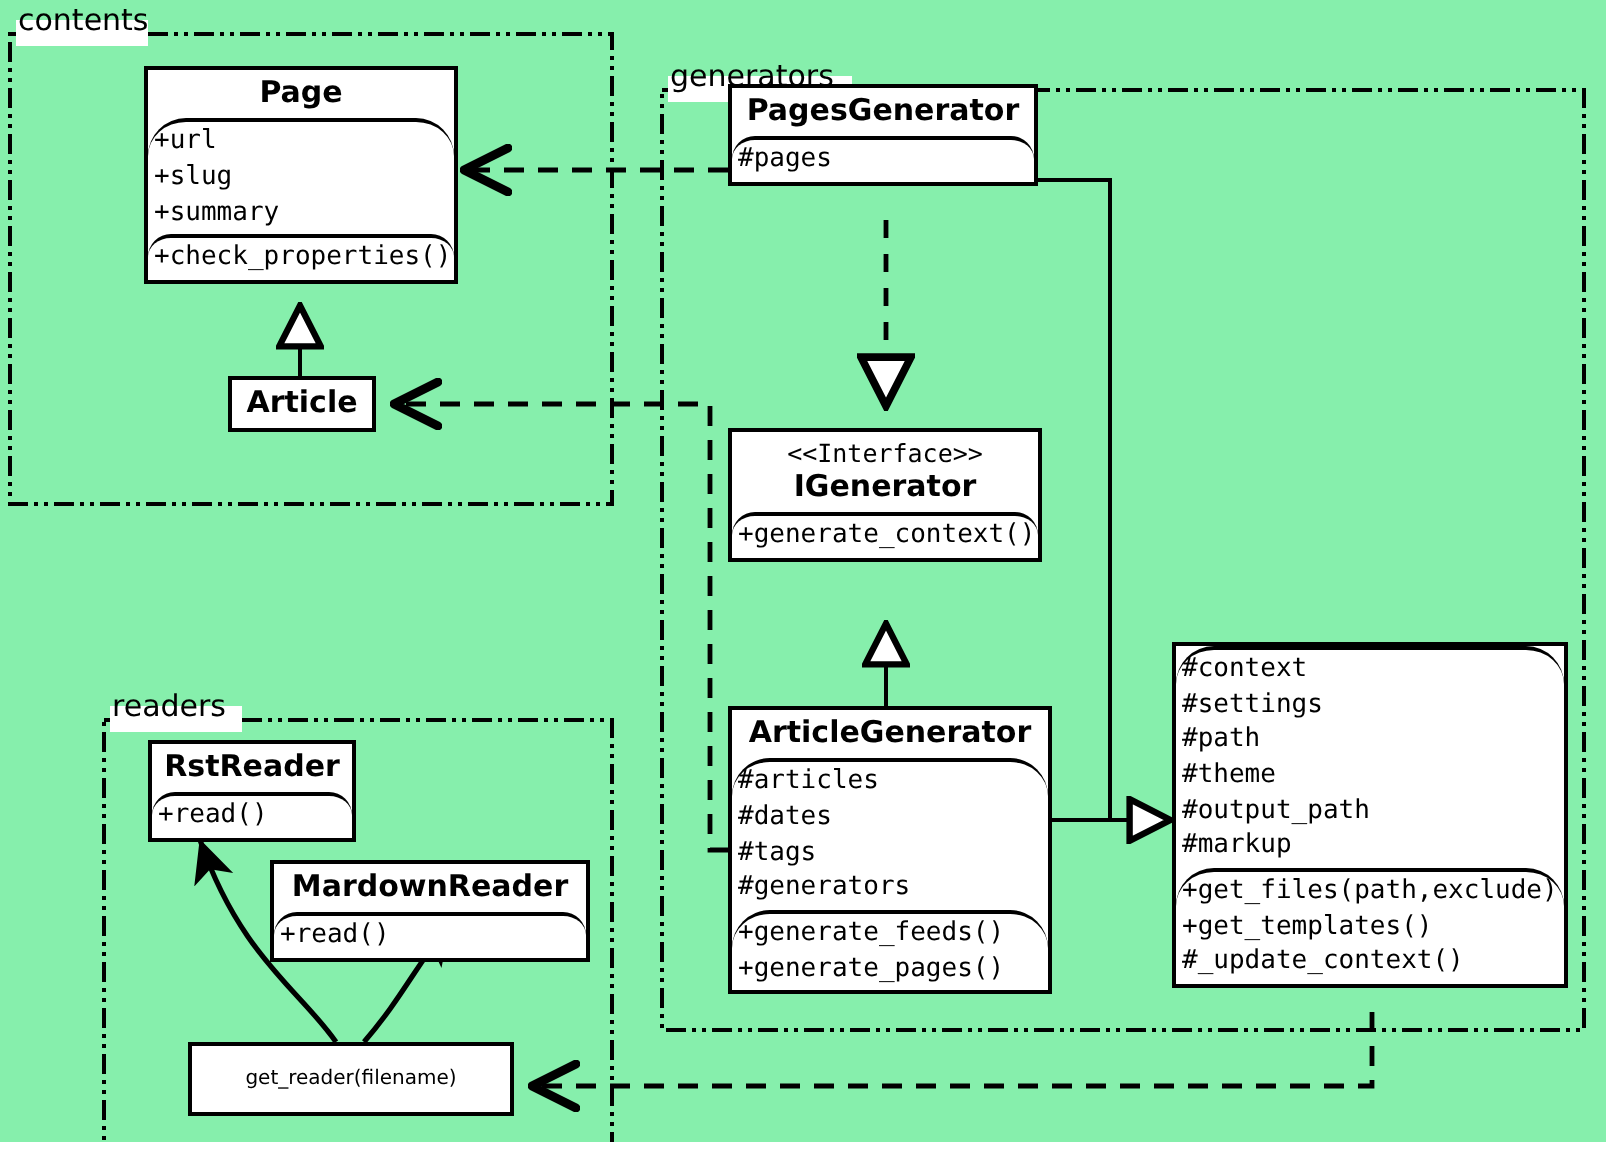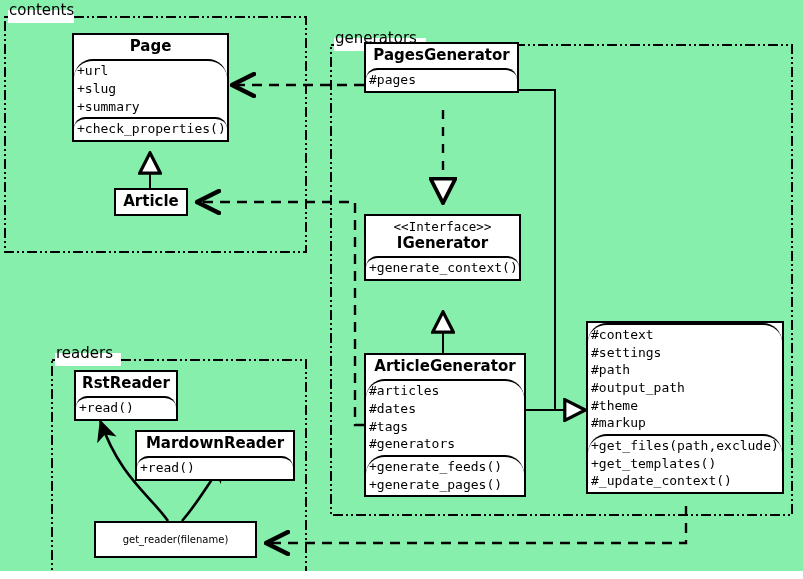--- a/index.html
+++ b/index.html
@@ -185,22 +185,22 @@
       <div class="uml-member">+generate_feeds()</div>
       <div class="uml-member">+generate_pages()</div>
     </div>
   </div>
 
   <div class="uml-class" style="left:586px; top:321px; width:198px;">
     <div class="uml-compartment uml-sep">
       <div class="uml-member">#context</div>
       <div class="uml-member">#settings</div>
       <div class="uml-member">#path</div>
+      <div class="uml-member">#theme</div>
       <div class="uml-member">#output_path</div>
-      <div class="uml-member">#theme</div>
       <div class="uml-member">#markup</div>
     </div>
     <div class="uml-compartment uml-sep">
       <div class="uml-member">+get_files(path,exclude)</div>
       <div class="uml-member">+get_templates()</div>
       <div class="uml-member">#_update_context()</div>
     </div>
   </div>
 
   <div class="uml-class" style="left:74px; top:370px; width:104px;">

